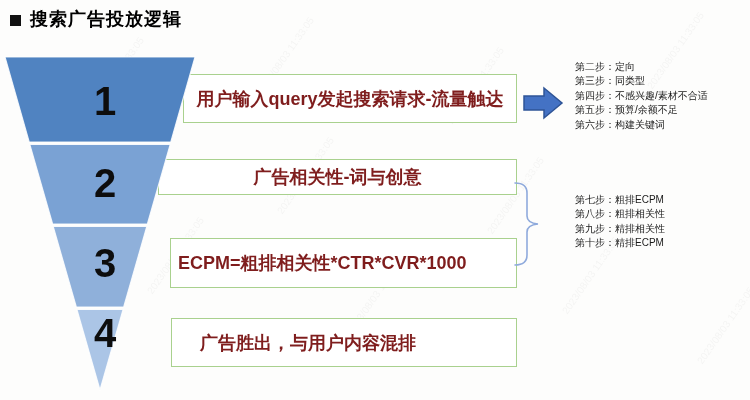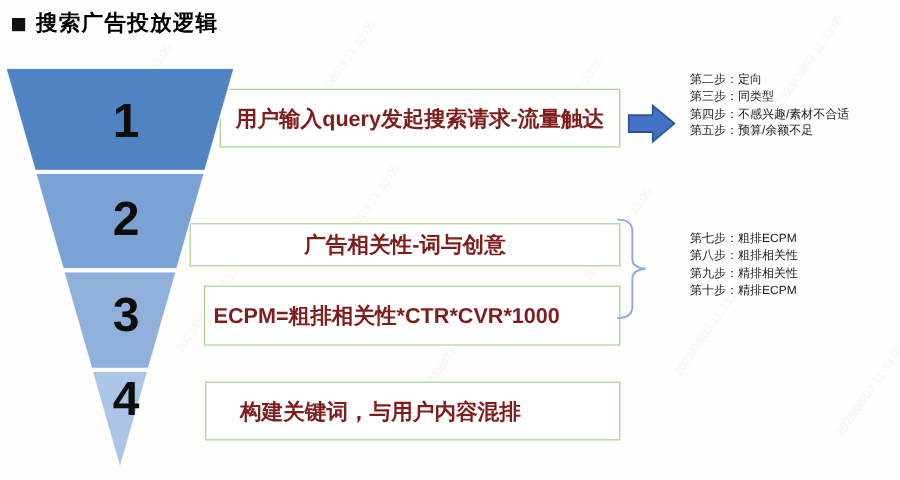--- a/index.html
+++ b/index.html
@@ -48,28 +48,28 @@
   <span class="wm" style="left:470px;top:190px">2023/08/03 11:33:05</span>
 
   <div class="title-row">
     <div class="title-bullet"></div>
     <div class="title-text">搜索广告投放逻辑</div>
   </div>
 
   <div class="step-box center" style="left:183px;top:74px;width:334px;height:49px;">
     <div class="box-label">用户输入query发起搜索请求-流量触达</div>
   </div>
-  <div class="step-box center" style="left:158px;top:159px;width:359px;height:36px;margin-top:27px;">
+  <div class="step-box center" style="left:158px;top:159px;width:359px;height:36px;">
     <div class="box-label">广告相关性-词与创意</div>
   </div>
   <div class="step-box" style="left:170px;top:238px;width:347px;height:50px;padding-left:7px;">
     <div class="box-label">ECPM=粗排相关性*CTR*CVR*1000</div>
   </div>
   <div class="step-box" style="left:171px;top:318px;width:346px;height:49px;padding-left:28px;">
-    <div class="box-label">构建关键词，与用户内容混排</div>
+    <div class="box-label">广告胜出，与用户内容混排</div>
   </div>
 
   <svg class="funnel-svg" width="200" height="340" viewBox="0 0 200 340">
     <polygon points="5,2 195,2 170.8,87 29.2,87" stroke="rgba(255,255,255,0.85)" stroke-width="1.2" fill="#5083c1"></polygon>
     <polygon points="29.8,89.5 170.2,89.5 147.4,169 52.6,169" stroke="rgba(255,255,255,0.85)" stroke-width="1.2" fill="#7aa2d4"></polygon>
     <polygon points="53.2,171.5 146.8,171.5 123.7,252 76.3,252" stroke="rgba(255,255,255,0.85)" stroke-width="1.2" fill="#8fb0da"></polygon>
     <polygon points="76.9,254.5 123.1,254.5 100,335" stroke="rgba(255,255,255,0.85)" stroke-width="1.2" fill="#abc5e6"></polygon>
   </svg>
 
   <div class="stage-num" style="top:81px;">1</div>
@@ -83,20 +83,21 @@
 
   <svg class="brace-svg" width="36" height="88" viewBox="0 0 36 88">
     <path d="M3,3 Q15,3 15,13 L15,36 Q15,43 26,44 Q15,45 15,52 L15,75 Q15,85 3,85" fill="none" stroke-width="1.6" stroke-linecap="round" stroke="#8faadc"></path>
   </svg>
 
   <div class="annot" style="top:60px;">
     <div>第二步：定向</div>
     <div>第三步：同类型</div>
     <div>第四步：不感兴趣/素材不合适</div>
     <div>第五步：预算/余额不足</div>
+    <div>第六步：构建关键词</div>
   </div>
 
   <div class="annot" style="top:193px;">
     <div>第七步：粗排ECPM</div>
     <div>第八步：粗排相关性</div>
     <div>第九步：精排相关性</div>
     <div>第十步：精排ECPM</div>
   </div>
 
 </div>

